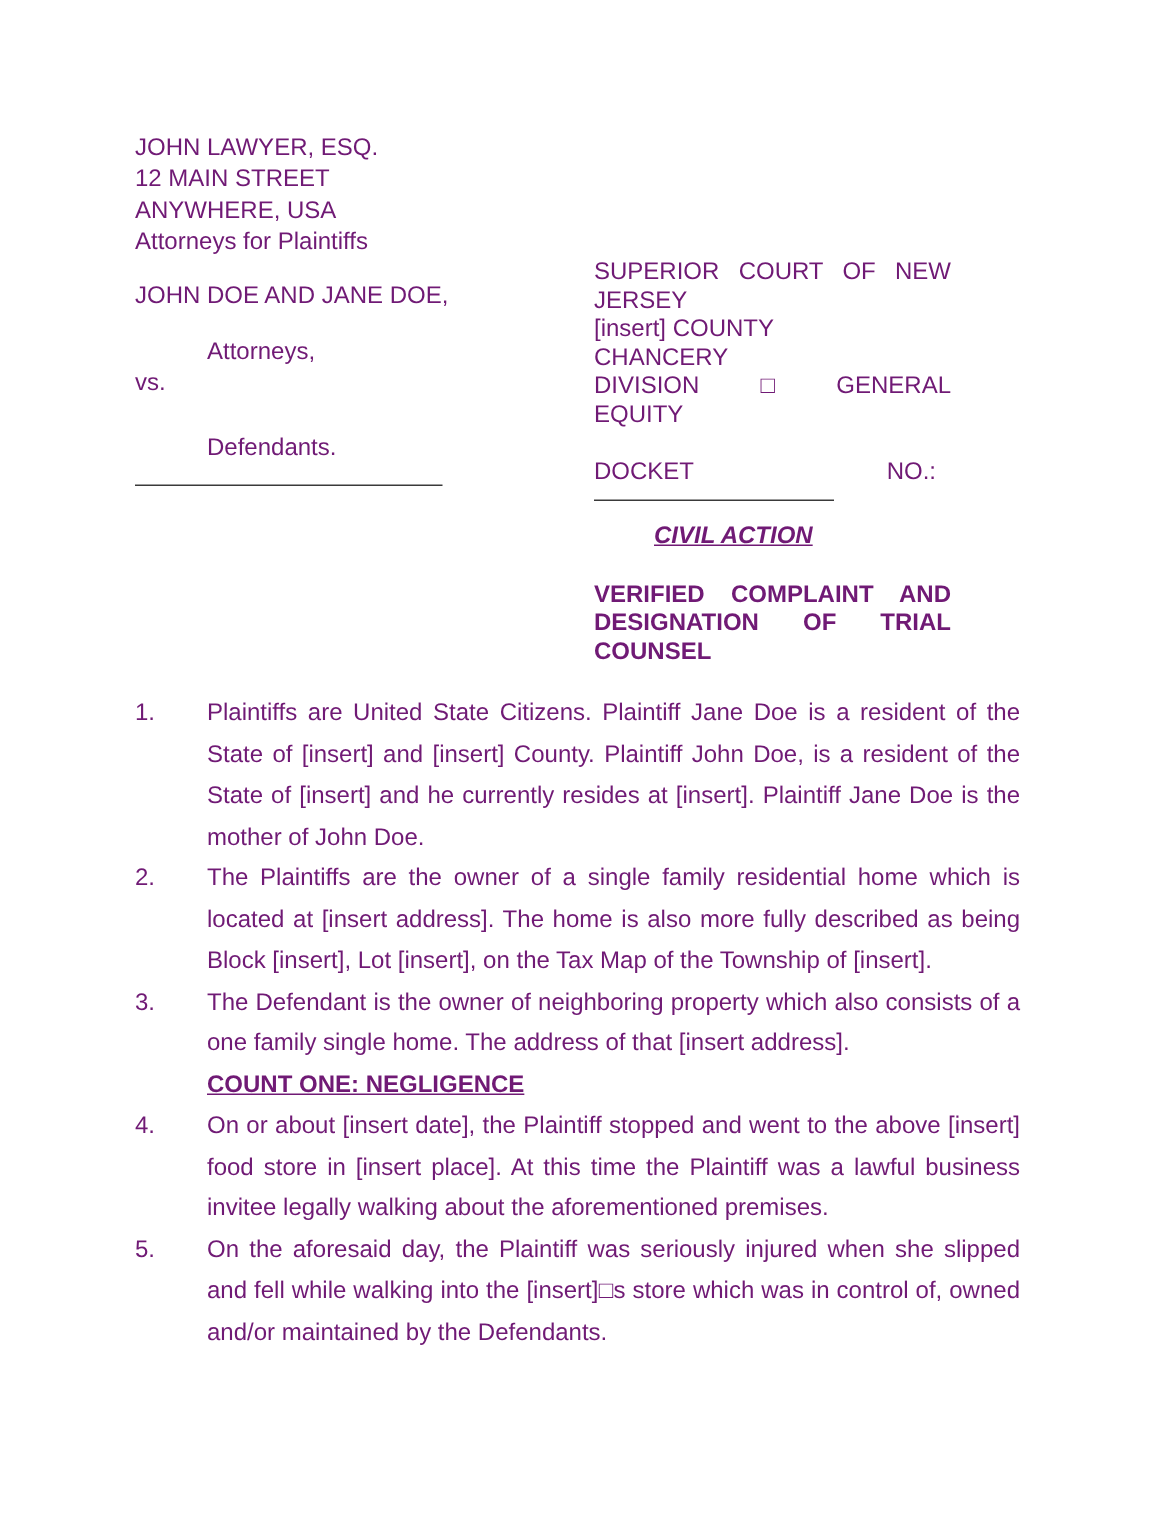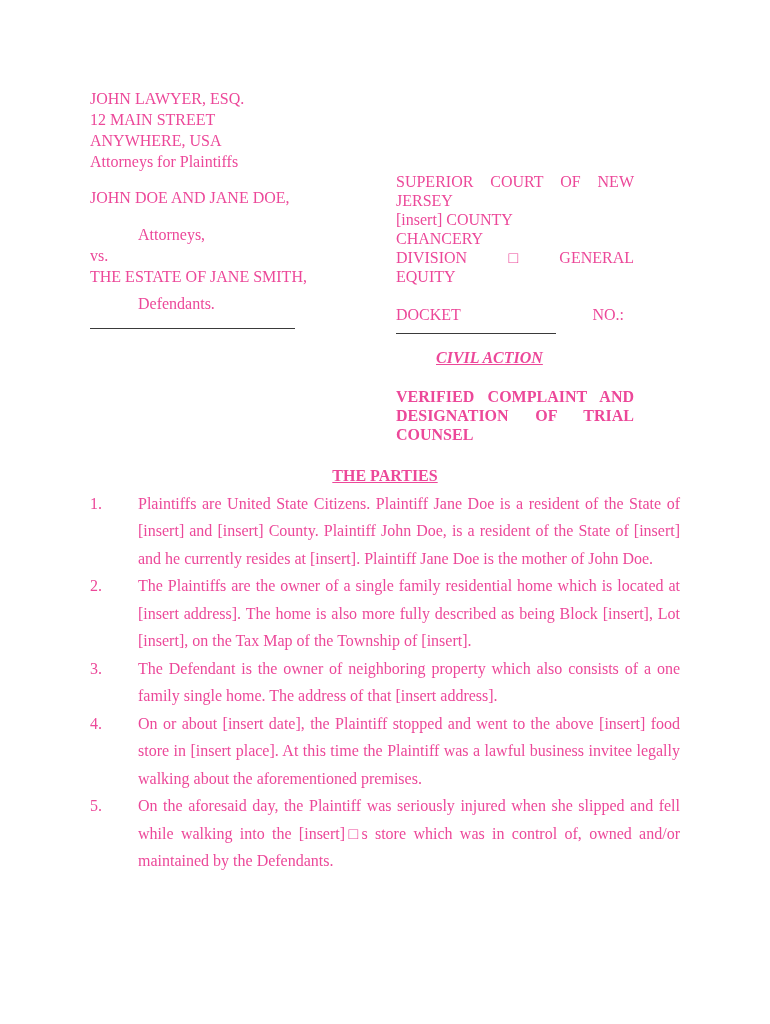--- a/index.html
+++ b/index.html
@@ -5,22 +5,22 @@
   html, body {
     margin: 0;
     padding: 0;
     background: #ffffff;
   }
   .page {
     position: relative;
     width: 770px;
     height: 1024px;
     background: #ffffff;
-    color: #ec4899;
-    font-family: Liberation Serif, serif;
+    color: #701a75;
+    font-family: Liberation Sans, sans-serif;
     font-size: 16px;
     overflow: hidden;
   }
   .content {
     position: absolute;
     left: 90px;
     top: 88px;
     width: 590px;
   }
 
@@ -36,21 +36,21 @@
   .caption-left {
     width: 306px;
     flex: 0 0 306px;
     padding-top: 15px;
     line-height: 21px;
   }
   .caption-left .role {
     padding-left: 48px;
     margin-top: 16px;
   }
-  .caption-left .role-def { padding-left: 48px; margin-top: 6px; }
+  .caption-left .role-def { padding-left: 48px; margin-top: 22px; }
   .caption-left .vs { margin-top: 0; }
   .caption-rule-left {
     width: 205px;
     height: 0;
     border-bottom: 1.5px solid #3a3a3a;
     margin-top: 14px;
   }
 
   .caption-right {
     width: 238px;
@@ -139,21 +139,20 @@
       <div class="line">ANYWHERE, USA</div>
       <div class="line">Attorneys for Plaintiffs</div>
     </div>
 
     <div class="caption-row">
 
       <div class="caption-left">
         <div class="line">JOHN DOE AND JANE DOE,</div>
         <div class="line role">Attorneys,</div>
         <div class="line vs">vs.</div>
-        <div class="line">THE ESTATE OF JANE SMITH,</div>
         <div class="line role-def">Defendants.</div>
         <div class="caption-rule-left"></div>
       </div>
 
       <div class="caption-right">
         <div class="court-block">
           <div class="line spread">SUPERIOR COURT OF NEW</div>
           <div class="line">JERSEY</div>
           <div class="line">[insert] COUNTY</div>
           <div class="line spread">CHANCERY DIVISION□GENERAL</div>
@@ -174,39 +173,39 @@
           <div class="line spread">VERIFIED COMPLAINT AND</div>
           <div class="line spread">DESIGNATION OF TRIAL</div>
           <div class="line">COUNSEL</div>
         </div>
       </div>
     </div>
 
     <div class="body-block">
 
 
-      <h3 class="section-heading">
-        <span class="ul">THE PARTIES</span>
-      </h3>
 
       <div class="list-item">
         <span class="num">1.</span>
         <div class="item-text">Plaintiffs are United State Citizens.  Plaintiff Jane Doe is a resident of the State of [insert] and [insert] County.  Plaintiff John Doe, is a resident of the State of [insert] and he currently resides at [insert].  Plaintiff Jane Doe is the mother of John Doe.</div>
       </div>
 
       <div class="list-item">
         <span class="num">2.</span>
         <div class="item-text">The Plaintiffs are the owner of a single family residential home which is located at [insert address].  The home is also more fully described as being Block [insert], Lot [insert], on the Tax Map of the Township of [insert].</div>
       </div>
 
       <div class="list-item">
         <span class="num">3.</span>
         <div class="item-text">The Defendant is the owner of neighboring property which also consists of a one family single home.  The address of that [insert address].</div>
       </div>
 
+      <h3 class="count-heading">
+        <span class="ul">COUNT ONE: NEGLIGENCE</span>
+      </h3>
 
       <div class="list-item">
         <span class="num">4.</span>
         <div class="item-text">On or about [insert date], the Plaintiff stopped and went to the above [insert] food store in [insert place].  At this time the Plaintiff was a lawful business invitee legally walking about the aforementioned premises.</div>
       </div>
 
       <div class="list-item">
         <span class="num">5.</span>
         <div class="item-text">On the aforesaid day, the Plaintiff was seriously injured when she slipped and fell while walking into the [insert]□s store which was in control of, owned and/or maintained by the Defendants.</div>
       </div>

